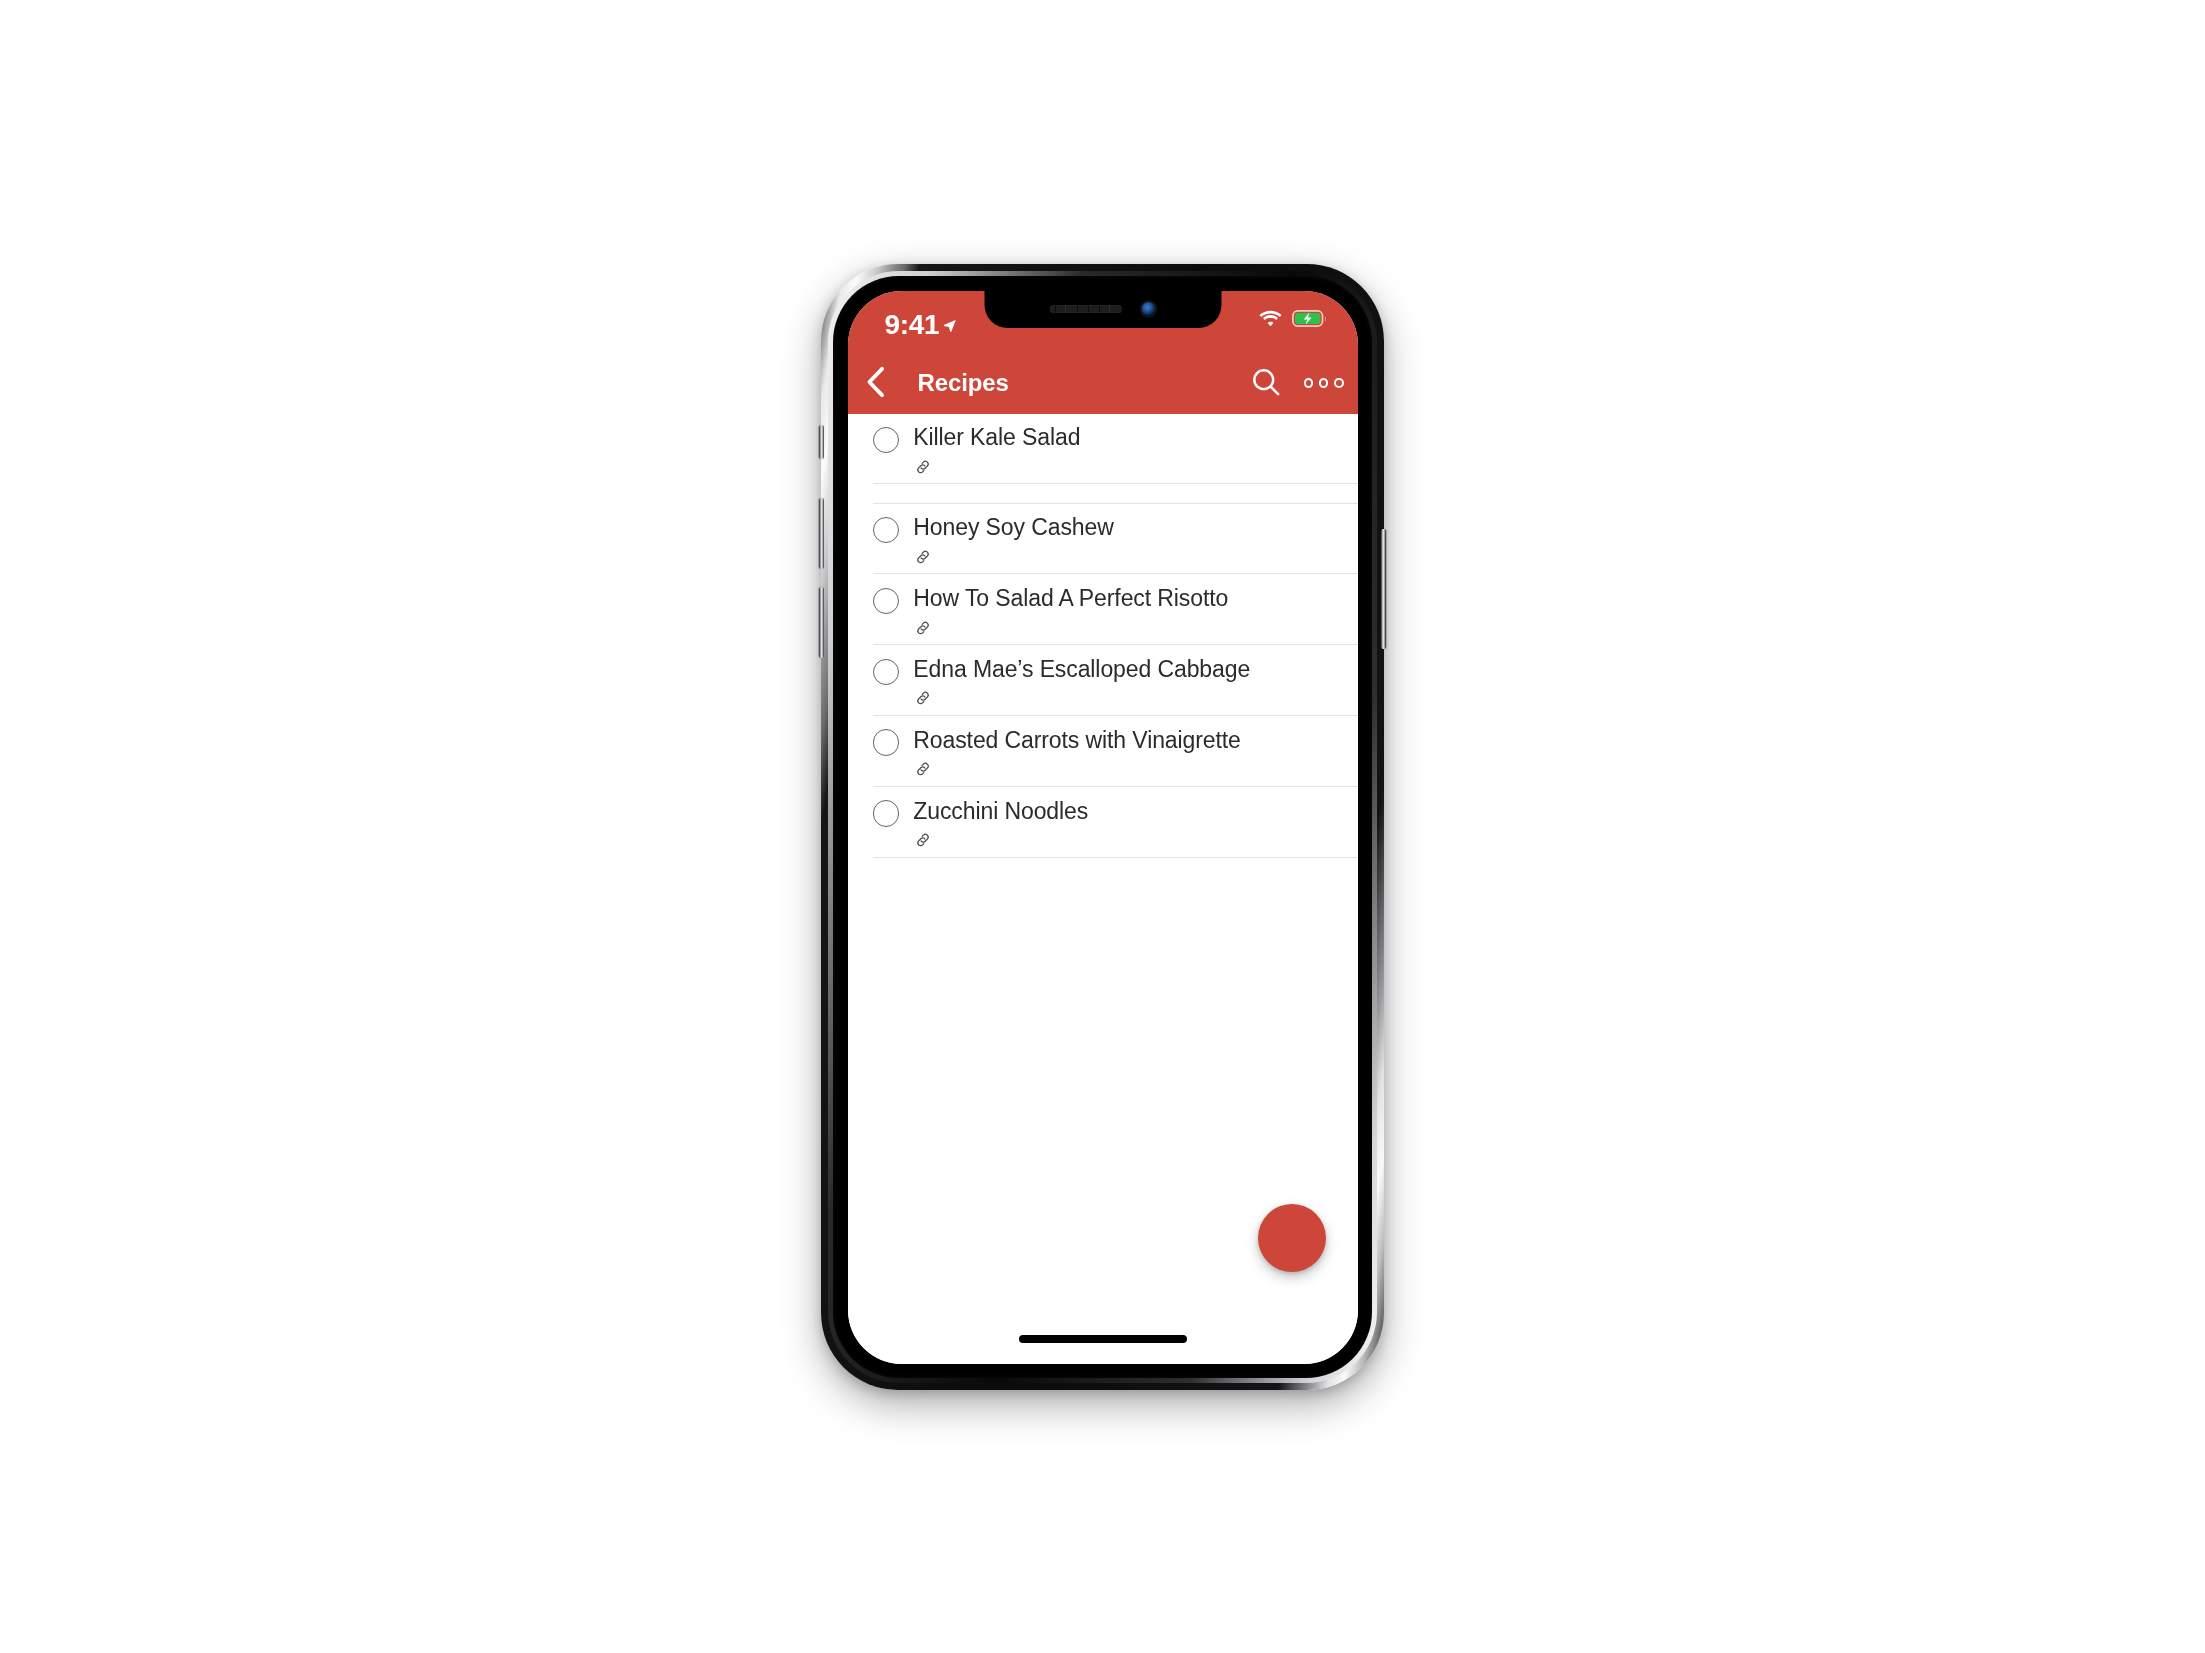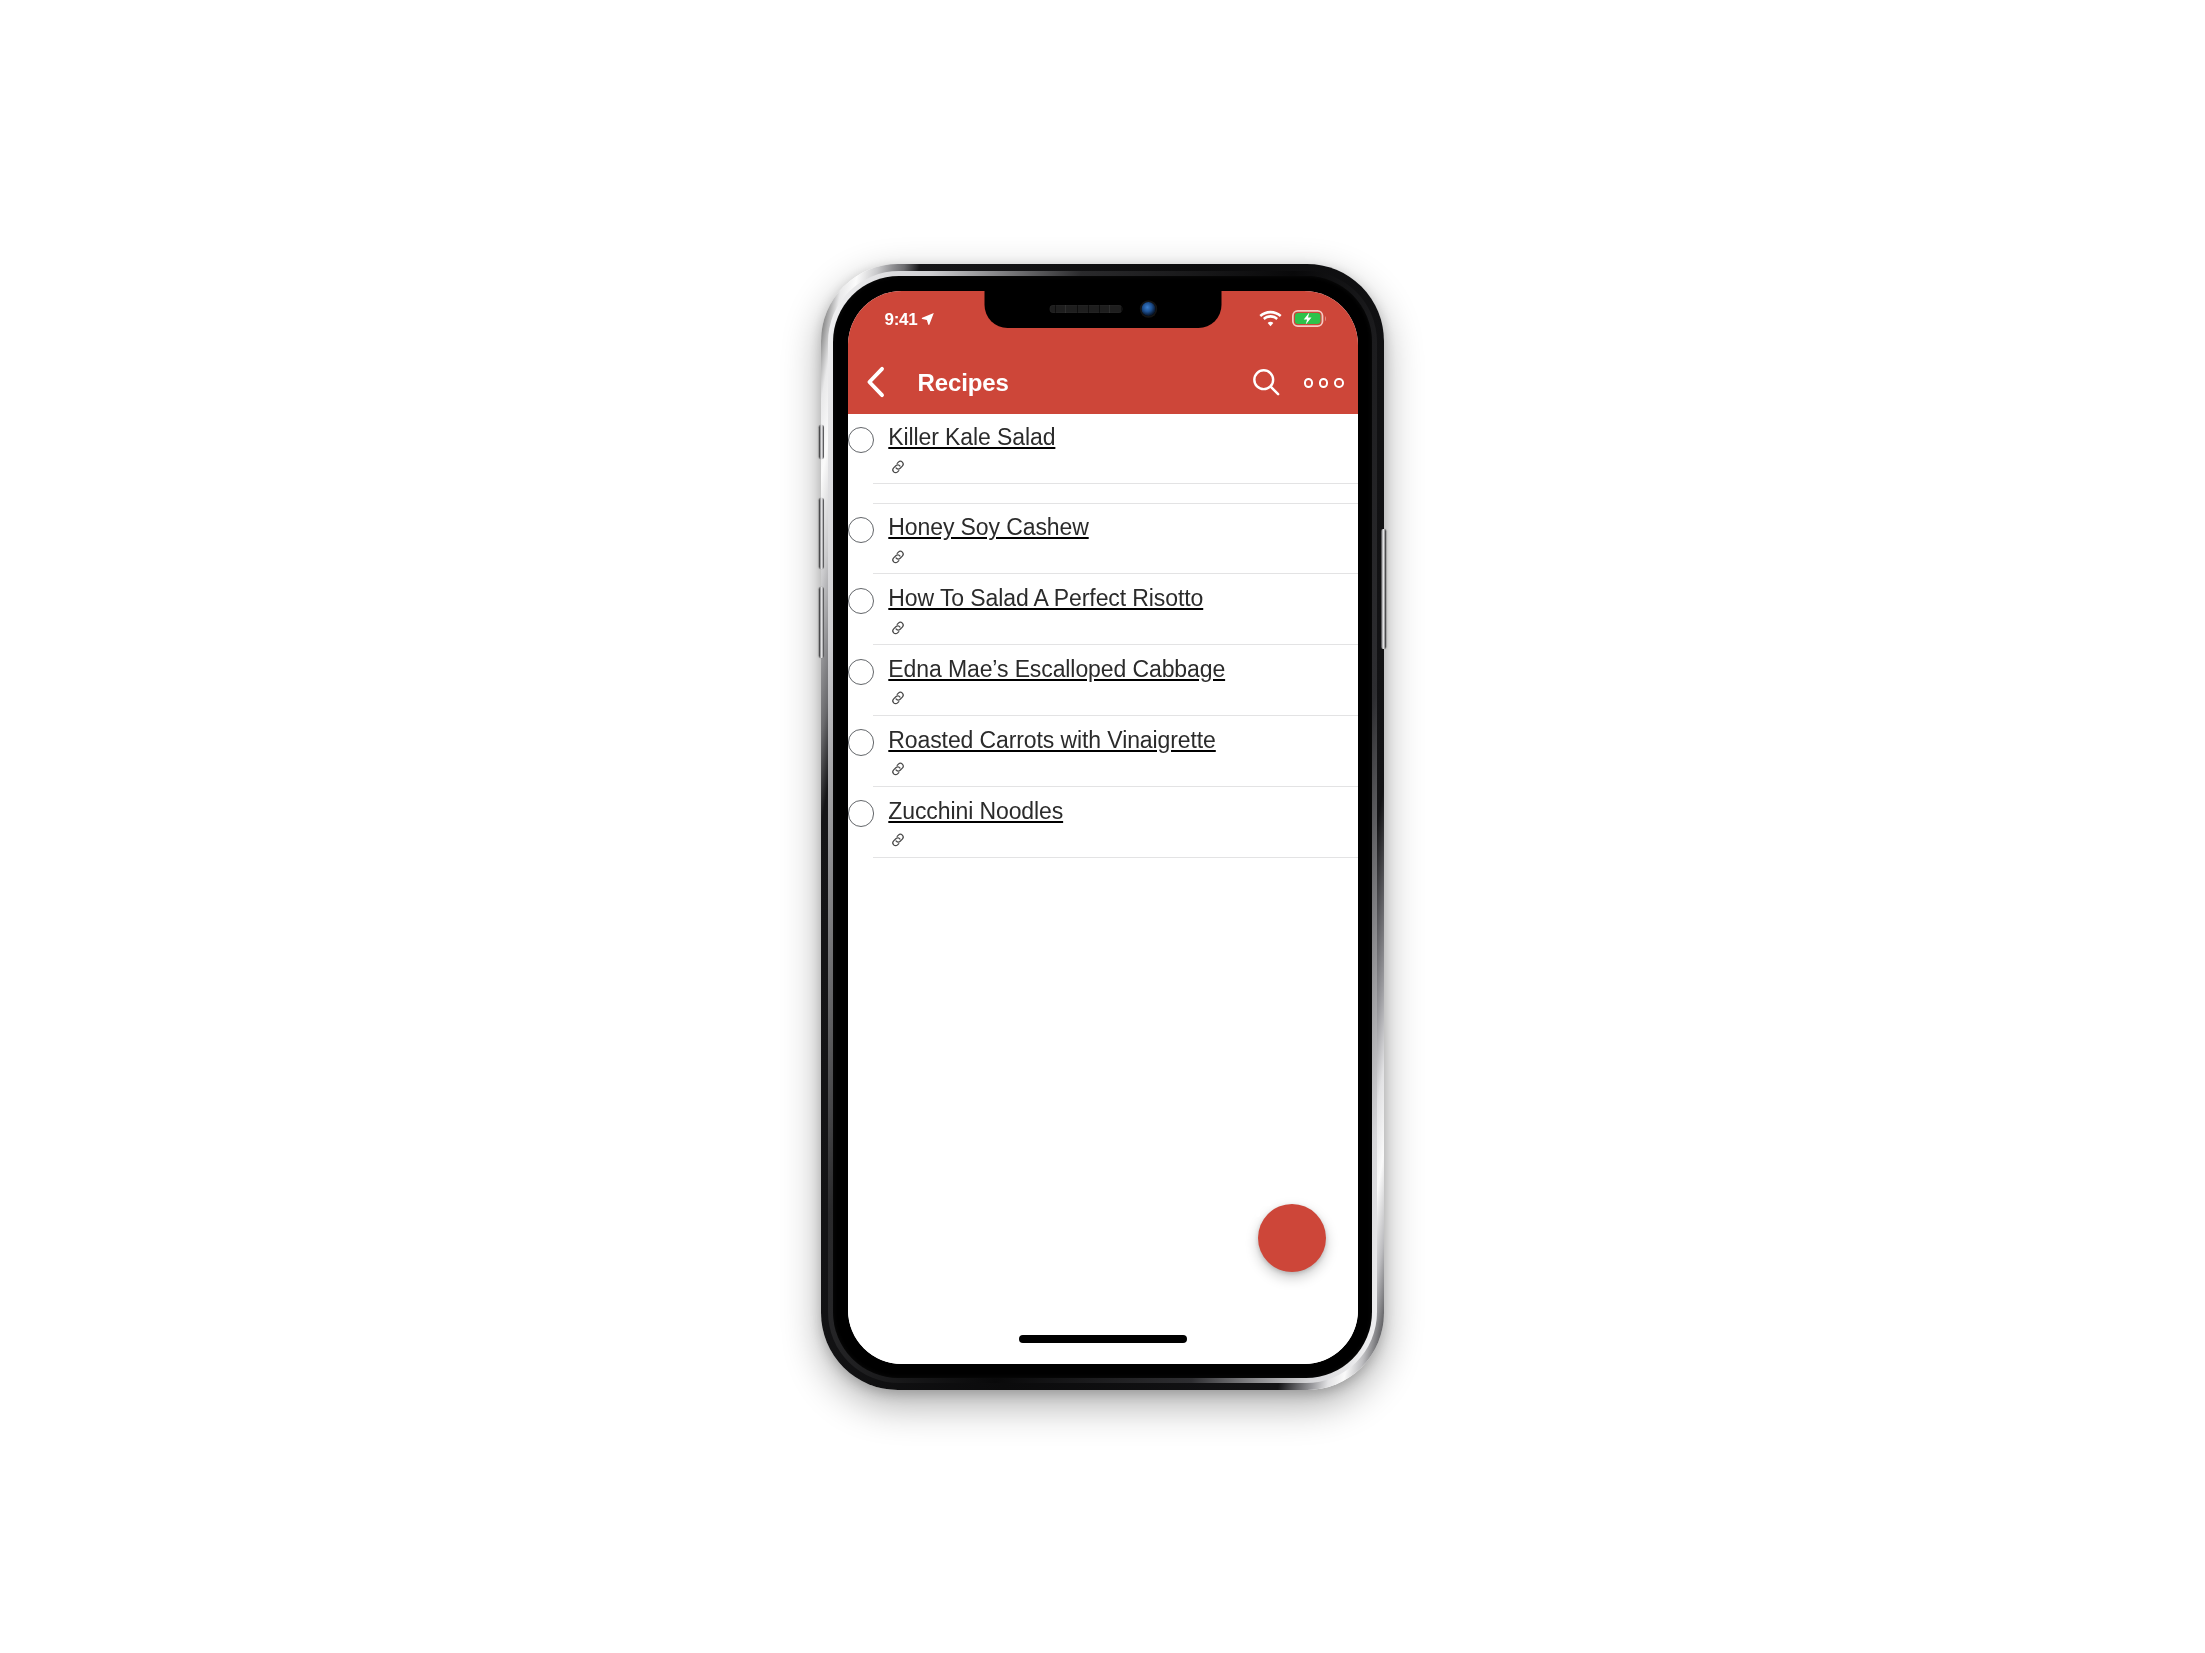--- a/index.html
+++ b/index.html
@@ -96,21 +96,21 @@
     z-index: 2;
   }
   .status-time {
     position: absolute;
     left: 37px;
     top: 20px;
     display: flex;
     align-items: flex-start;
     gap: 3px;
     color: #ffffff;
-    font-size: 17px;
+    font-size: 28px;
     font-weight: bold;
     letter-spacing: -0.3px;
     line-height: 1;
   }
   .loc-arrow { display: block; }
   .status-right {
     position: absolute;
     right: 32px;
     top: 19px;
     display: flex;
@@ -210,21 +210,21 @@
     z-index: 1;
   }
   .row {
     position: relative;
     padding: 11.6px 0 7.7px 0;
     cursor: pointer;
   }
   .row-inner {
     display: flex;
     align-items: flex-start;
-    text-decoration: underline;
+    padding-left: 25px;
   }
   .check {
     width: 26.5px;
     height: 26.5px;
     border-radius: 50%;
     border: 1.7px solid #63666a;
     box-sizing: border-box;
     flex: 0 0 auto;
     margin-top: 1.7px;
     background: transparent;

